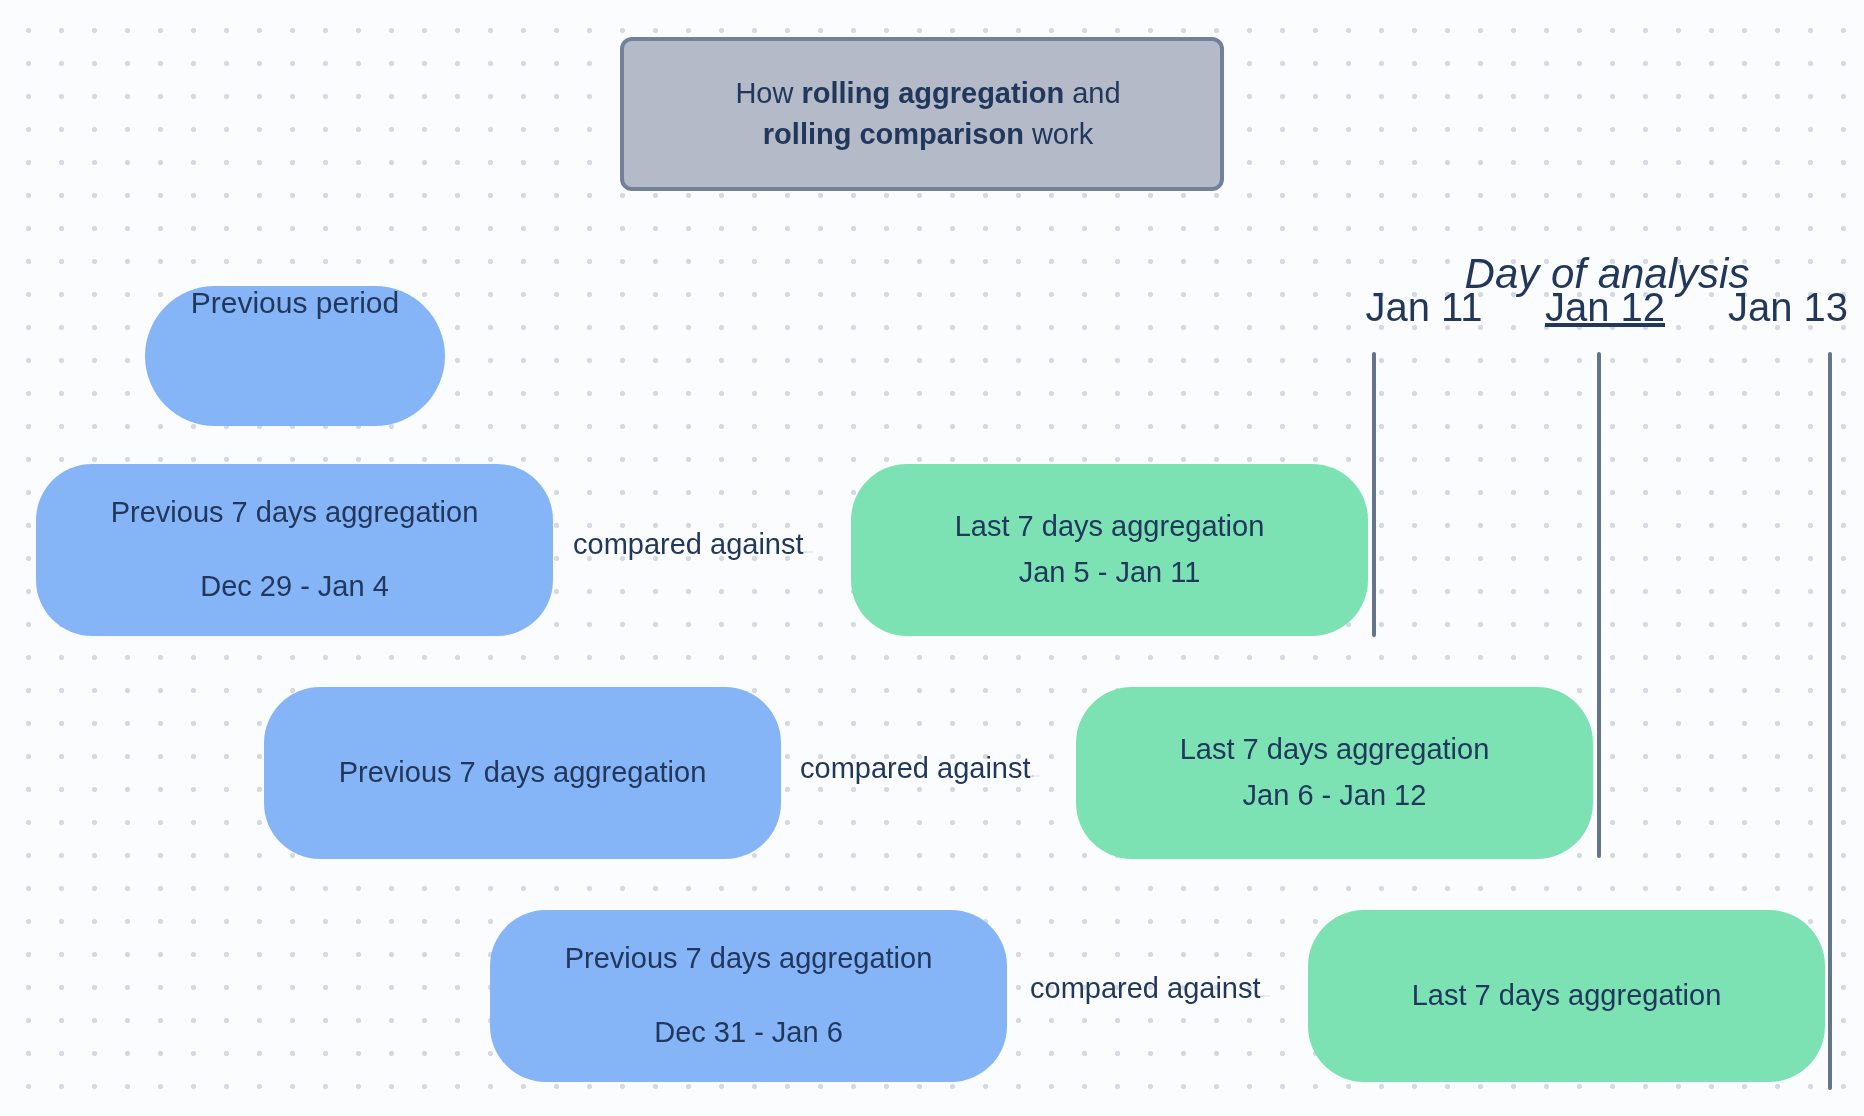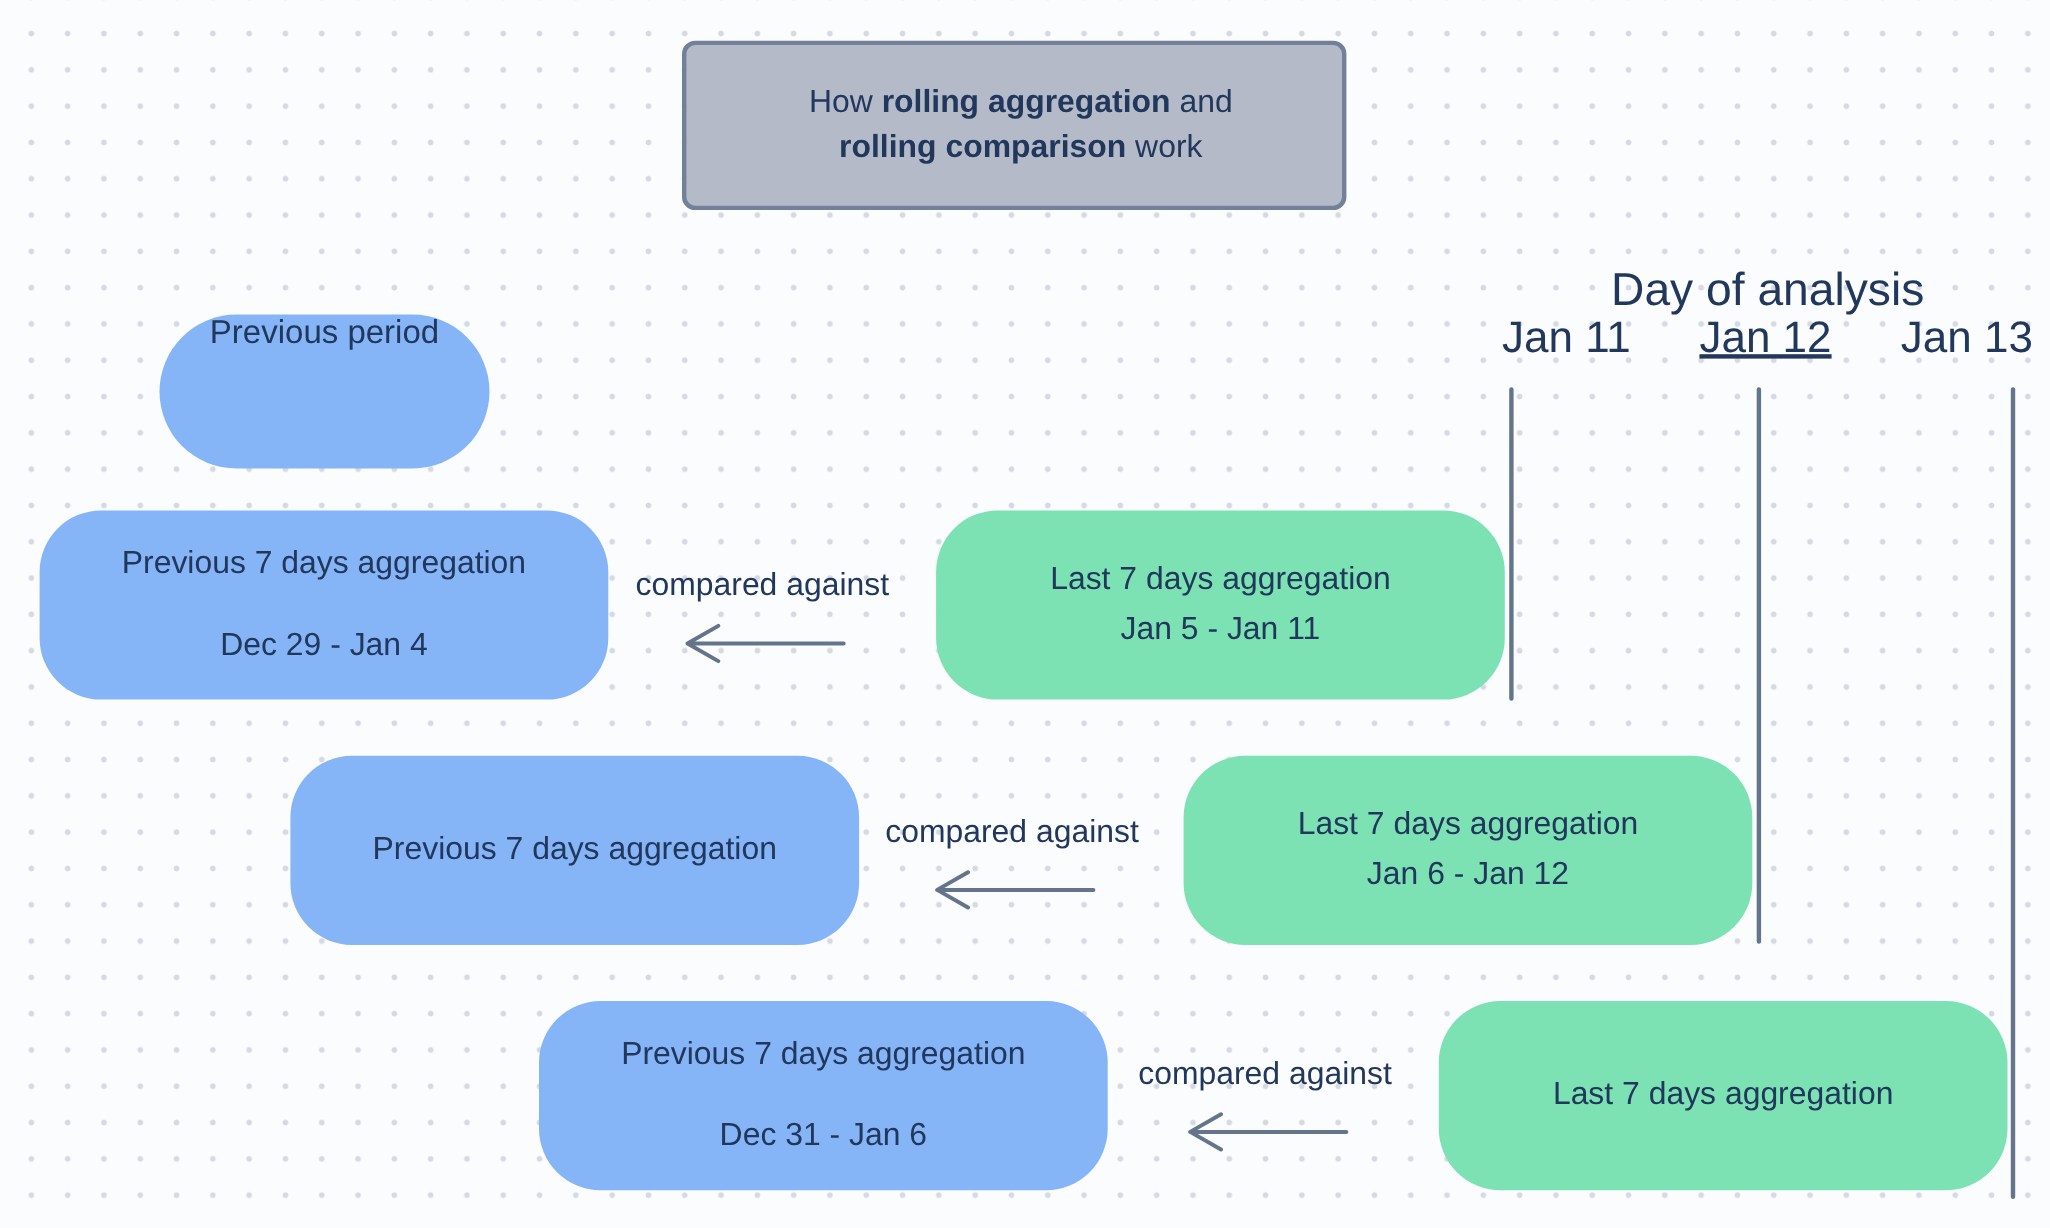--- a/index.html
+++ b/index.html
@@ -34,24 +34,25 @@
     font-size: 29px;
     line-height: 1.42;
     color: var(--navy, #21375c);
     padding-left: 12px;
   }
   .title-box b { font-weight: bold; }
 
   
   .doa-label {
     position: absolute;
-    top: 239px; left: 1607px;
+    top: 250px; left: 1607px;
     transform: translateX(-50%);
     font-size: 42px;
     white-space: nowrap;
+    font-style: italic;
   }
   .doa-date {
     position: absolute;
     top: 285px;
     transform: translateX(-50%);
     font-size: 40px;
     white-space: nowrap;
   }
   .doa-date.d0 { left: 1424px; }
   .doa-date.d1 { left: 1605px; text-decoration: underline; }
@@ -104,21 +105,21 @@
   .prev.r2 { left: 490px; }
   .last.r0 { left: 851px; }
   .last.r1 { left: 1076px; }
   .last.r2 { left: 1308px; }
 
   
   .cmp {
     position: absolute;
     width: 240px;
     display: flex;
-    flex-direction: column;
+    flex-direction: row;
     align-items: center;
   }
   .cmp.c0 { left: 573px; top: 516px; }
   .cmp.c1 { left: 800px; top: 740px; }
   .cmp.c2 { left: 1030px; top: 960px; }
   .cmp .cmp-label {
     font-size: 29px;
     white-space: nowrap;
   }
   .cmp svg { margin-top: 16px; display: block; }

